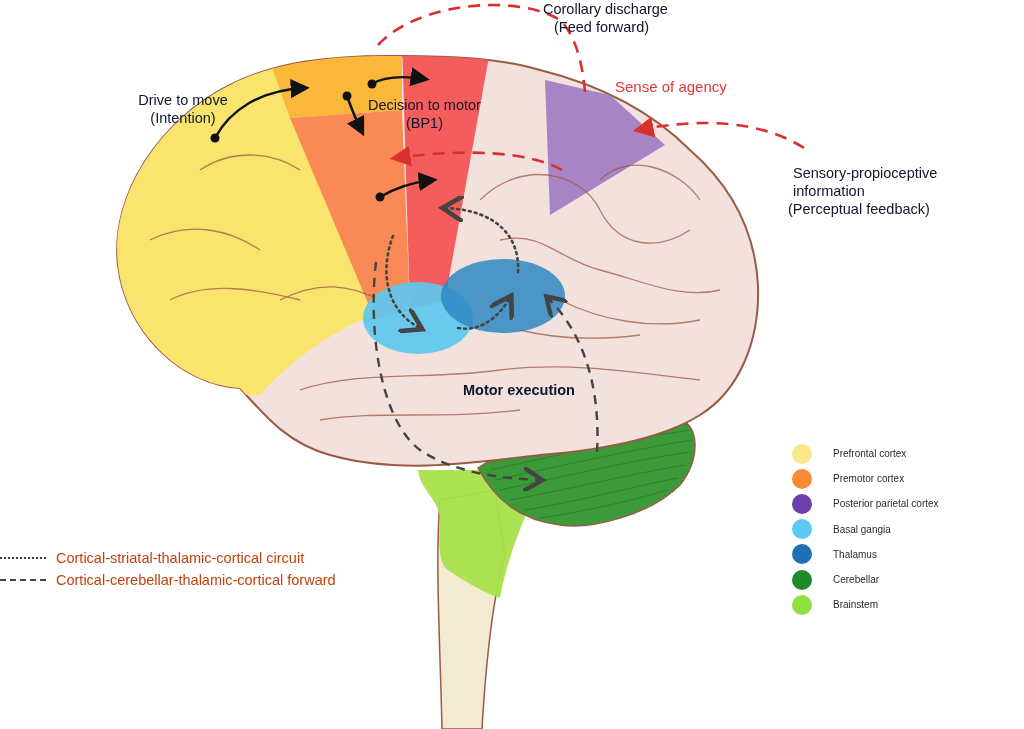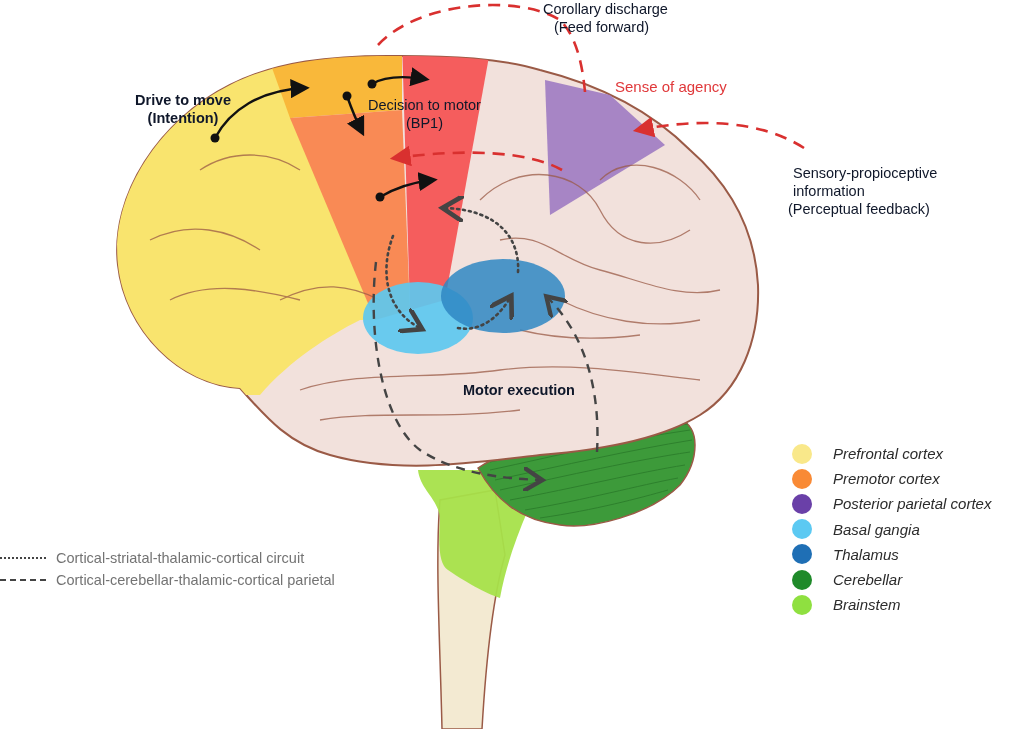--- a/index.html
+++ b/index.html
@@ -4,27 +4,27 @@
 <style>
   html, body { margin:0; padding:0; background:#ffffff; }
   body { width:1024px; height:729px; overflow:hidden; position:relative; font-family:"Liberation Sans", sans-serif; }
   #stage { position:absolute; left:0; top:0; width:1024px; height:729px; }
   .lbl { position:absolute; font-family:"Liberation Sans", sans-serif; font-size:14.5px; color:#0f172a; line-height:18px; white-space:nowrap; }
   .center { text-align:center; }
   .red { color:#e0383a; font-size:15px; }
   .legend { position:absolute; left:792px; top:441px; }
   .legend-item { display:flex; align-items:center; height:25.2px; }
   .legend-dot { width:20px; height:20px; border-radius:50%; margin-right:21px; flex:none; }
-  .legend-text { font-size:15px; color:#2b2b2b; white-space:nowrap;font-style:italic; }
+  .legend-text { font-size:10px; color:#2b2b2b; white-space:nowrap; }
   .circuit { position:absolute; left:0; top:547px; }
   .circuit-item { display:flex; align-items:center; height:22px; }
   .circuit-line { width:46px; height:0; margin-right:10px; }
   .dotted { border-top:2px dotted #444; }
   .dashed { border-top:2px dashed #444; }
-  .circuit-text { font-size:14.5px; color:#737373; white-space:nowrap; }
+  .circuit-text { font-size:14.5px; color:#c2410c; white-space:nowrap; }
 </style>
 </head>
 <body>
 
 <div id="stage">
   <svg width="1024" height="729" viewBox="0 0 1024 729">
     <defs>
       <clipPath id="brainClip">
         <path d="M240,388 C180,385 125,330 118,265 C110,195 160,120 230,85 C275,62 330,55 400,56 C450,56 500,58 540,70 C600,85 650,110 690,150 C730,185 755,230 758,285 C760,340 740,390 700,415 C660,440 600,450 540,455 C480,462 400,475 330,455 C290,444 268,420 240,388 Z"></path>
       </clipPath>
@@ -112,21 +112,21 @@
       <path d="M518,272 C520,240 500,210 445,208" marker-end="url(#arrOpen)"></path>
     </g>
 
     <g stroke="#444" stroke-width="2.4" fill="none" stroke-dasharray="9,7">
       <path d="M376,262 C368,330 380,420 420,450 C450,470 490,478 540,480" marker-end="url(#arrOpen)"></path>
       <path d="M597,452 C600,400 590,340 548,298" marker-end="url(#arrOpen)"></path>
     </g>
   </svg>
 
   
-  <div class="lbl center" style="left:118px; top:91px; width:130px;font-weight:bold;">
+  <div class="lbl center" style="left:118px; top:91px; width:130px;">
     <div>Drive to move</div>
     <div>(Intention)</div>
   </div>
   <div class="lbl center" style="left:352px; top:96px; width:145px;">
     <div>Decision to motor</div>
     <div>(BP1)</div>
   </div>
   <div class="lbl" style="left:463px; top:381px;font-weight:bold;">Motor execution</div>
   <div class="lbl" style="left:543px; top:0px;">
     <div>Corollary discharge</div>
@@ -172,16 +172,16 @@
     </div>
 
   
   <div class="circuit" id="circuits">
       <div class="circuit-item">
         <span class="circuit-line dotted"></span>
         <span class="circuit-text">Cortical-striatal-thalamic-cortical circuit</span>
       </div>
       <div class="circuit-item">
         <span class="circuit-line dashed"></span>
-        <span class="circuit-text">Cortical-cerebellar-thalamic-cortical parietal</span>
+        <span class="circuit-text">Cortical-cerebellar-thalamic-cortical forward</span>
       </div>
     </div>
 </div>
 
 </body></html>

